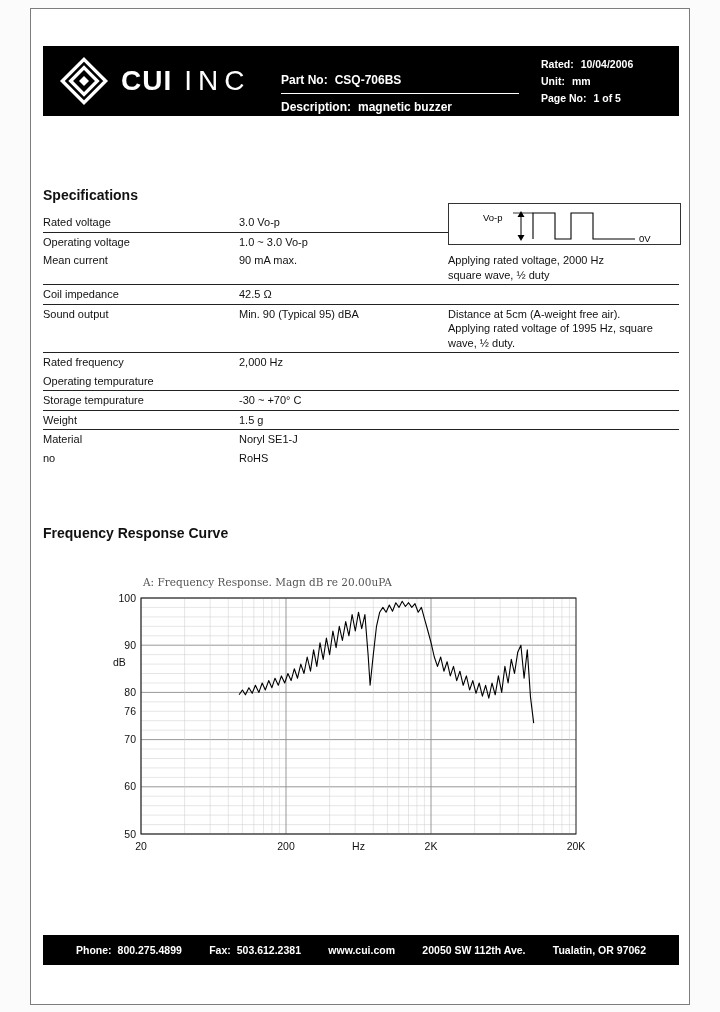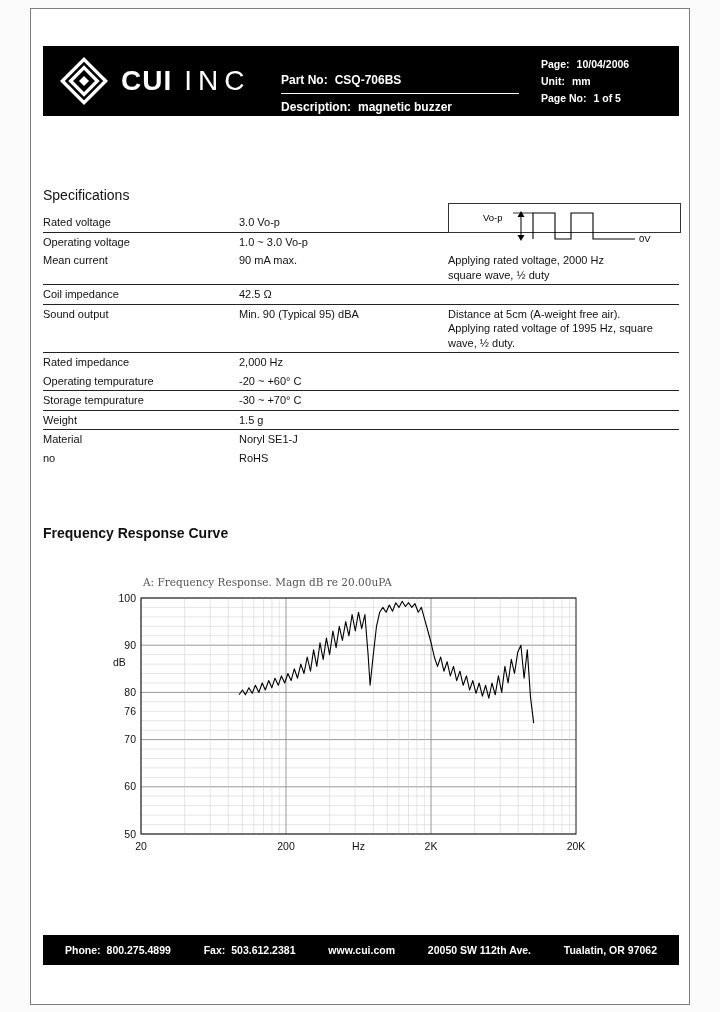--- a/index.html
+++ b/index.html
@@ -11,38 +11,38 @@
     color:#fff;display:flex;align-items:center;box-sizing:border-box;}
   .logo{display:flex;align-items:center;gap:12px;padding-left:16px;width:238px;box-sizing:border-box;}
   .logo-text{font-size:28px;line-height:30px;white-space:nowrap;}
   .logo-cui{font-weight:bold;letter-spacing:1px;}
   .logo-inc{margin-left:12px;letter-spacing:6px;font-weight:normal;}
   .hdr-mid{width:248px;font-size:12px;font-weight:bold;box-sizing:border-box;padding-right:10px;margin-top:24px;}
   .hdr-divider{border-top:1px solid #fff;margin:6px 0;}
   .hdr-right{flex:1;font-size:10.5px;font-weight:bold;line-height:17px;padding-left:12px;}
   .lbl{margin-right:7px;}
   
-  .spec-title{position:absolute;left:12px;top:178px;font-size:14px;font-weight:normal;text-align:center;}
+  .spec-title{position:absolute;left:12px;top:178px;font-size:14px;font-weight:bold;text-align:center;}
   .frc-title{position:absolute;left:12px;top:516px;font-size:14px;font-weight:bold;}
   
   .spec-table{position:absolute;left:12px;top:204px;width:636px;font-size:11px;line-height:14.5px;}
   .spec-row{display:grid;grid-template-columns:196px 209px 231px;}
   .spec-row .c{padding:2px 0 2px;white-space:pre-line;min-height:13px;}
   .rule-full{border-bottom:1px solid #222;}
   .rule-left .cell-label,.rule-left .cell-value{border-bottom:1px solid #222;}
   
-  .waveform-box{position:absolute;left:417px;top:194px;width:233px;height:30px;border:1px solid #333;box-sizing:border-box;}
+  .waveform-box{position:absolute;left:417px;top:194px;width:233px;height:42px;border:1px solid #333;box-sizing:border-box;}
   .wf-text{font-size:9.5px;fill:#000;font-family:"Liberation Sans",sans-serif;}
   
   .chart{position:absolute;left:70px;top:547px;}
   text.tick{font-size:10.5px;fill:#111;font-family:"Liberation Sans",sans-serif;}
   text.chart-title{font-size:10.5px;fill:#555;font-family:"DejaVu Serif",serif;}
   
   .footer-bar{position:absolute;left:12px;top:926px;width:636px;height:30px;background:#000;color:#fff;
-    display:flex;align-items:center;justify-content:space-between;padding:0 22px;box-sizing:border-box;
+    display:flex;align-items:center;justify-content:space-between;padding:0 33px;box-sizing:border-box;
     font-size:10.5px;font-weight:bold;white-space:nowrap;}
   .footer-item .lbl{margin-right:6px;}
 </style>
 </head>
 <body>
 
 <div class="page">
 
   <div class="header-bar">
     <div class="logo">
@@ -52,21 +52,21 @@
         <polygon points="30,24 36,30 30,36 24,30" fill="#fff" stroke="none"></polygon>
       </svg>
       <div class="logo-text"><span class="logo-cui">CUI</span><span class="logo-inc">INC</span></div>
     </div>
     <div class="hdr-mid">
       <div><span class="lbl">Part No:</span><span>CSQ-706BS</span></div>
       <div class="hdr-divider"></div>
       <div><span class="lbl">Description:</span><span>magnetic buzzer</span></div>
     </div>
     <div class="hdr-right">
-      <div><span class="lbl">Page:</span><span>10/04/2006</span></div>
+      <div><span class="lbl">Rated:</span><span>10/04/2006</span></div>
       <div><span class="lbl">Unit:</span><span>mm</span></div>
       <div><span class="lbl">Page No:</span><span>1 of 5</span></div>
     </div>
   </div>
 
   <div class="spec-title">Specifications</div>
   <div class="spec-table">
       <div class="spec-row rule-left">
         <div class="c cell-label">Rated voltage</div>
         <div class="c cell-value">3.0 Vo-p</div>
@@ -89,27 +89,26 @@
         <div class="c cell-note"></div>
       </div>
       <div class="spec-row rule-full">
         <div class="c cell-label">Sound output</div>
         <div class="c cell-value">Min. 90 (Typical 95) dBA</div>
         <div class="c cell-note">Distance at 5cm (A-weight free air).
 Applying rated voltage of 1995 Hz, square
 wave, ½ duty.</div>
       </div>
       <div class="spec-row rule-none">
-        <div class="c cell-label">Rated impedance</div>
+        <div class="c cell-label">Rated frequency</div>
         <div class="c cell-value">2,000 Hz</div>
         <div class="c cell-note"></div>
       </div>
       <div class="spec-row rule-full">
         <div class="c cell-label">Operating tempurature</div>
-        <div class="c cell-value">-20 ~ +60° C</div>
         <div class="c cell-note"></div>
       </div>
       <div class="spec-row rule-full">
         <div class="c cell-label">Storage tempurature</div>
         <div class="c cell-value">-30 ~ +70° C</div>
         <div class="c cell-note"></div>
       </div>
       <div class="spec-row rule-full">
         <div class="c cell-label">Weight</div>
         <div class="c cell-value">1.5 g</div>

